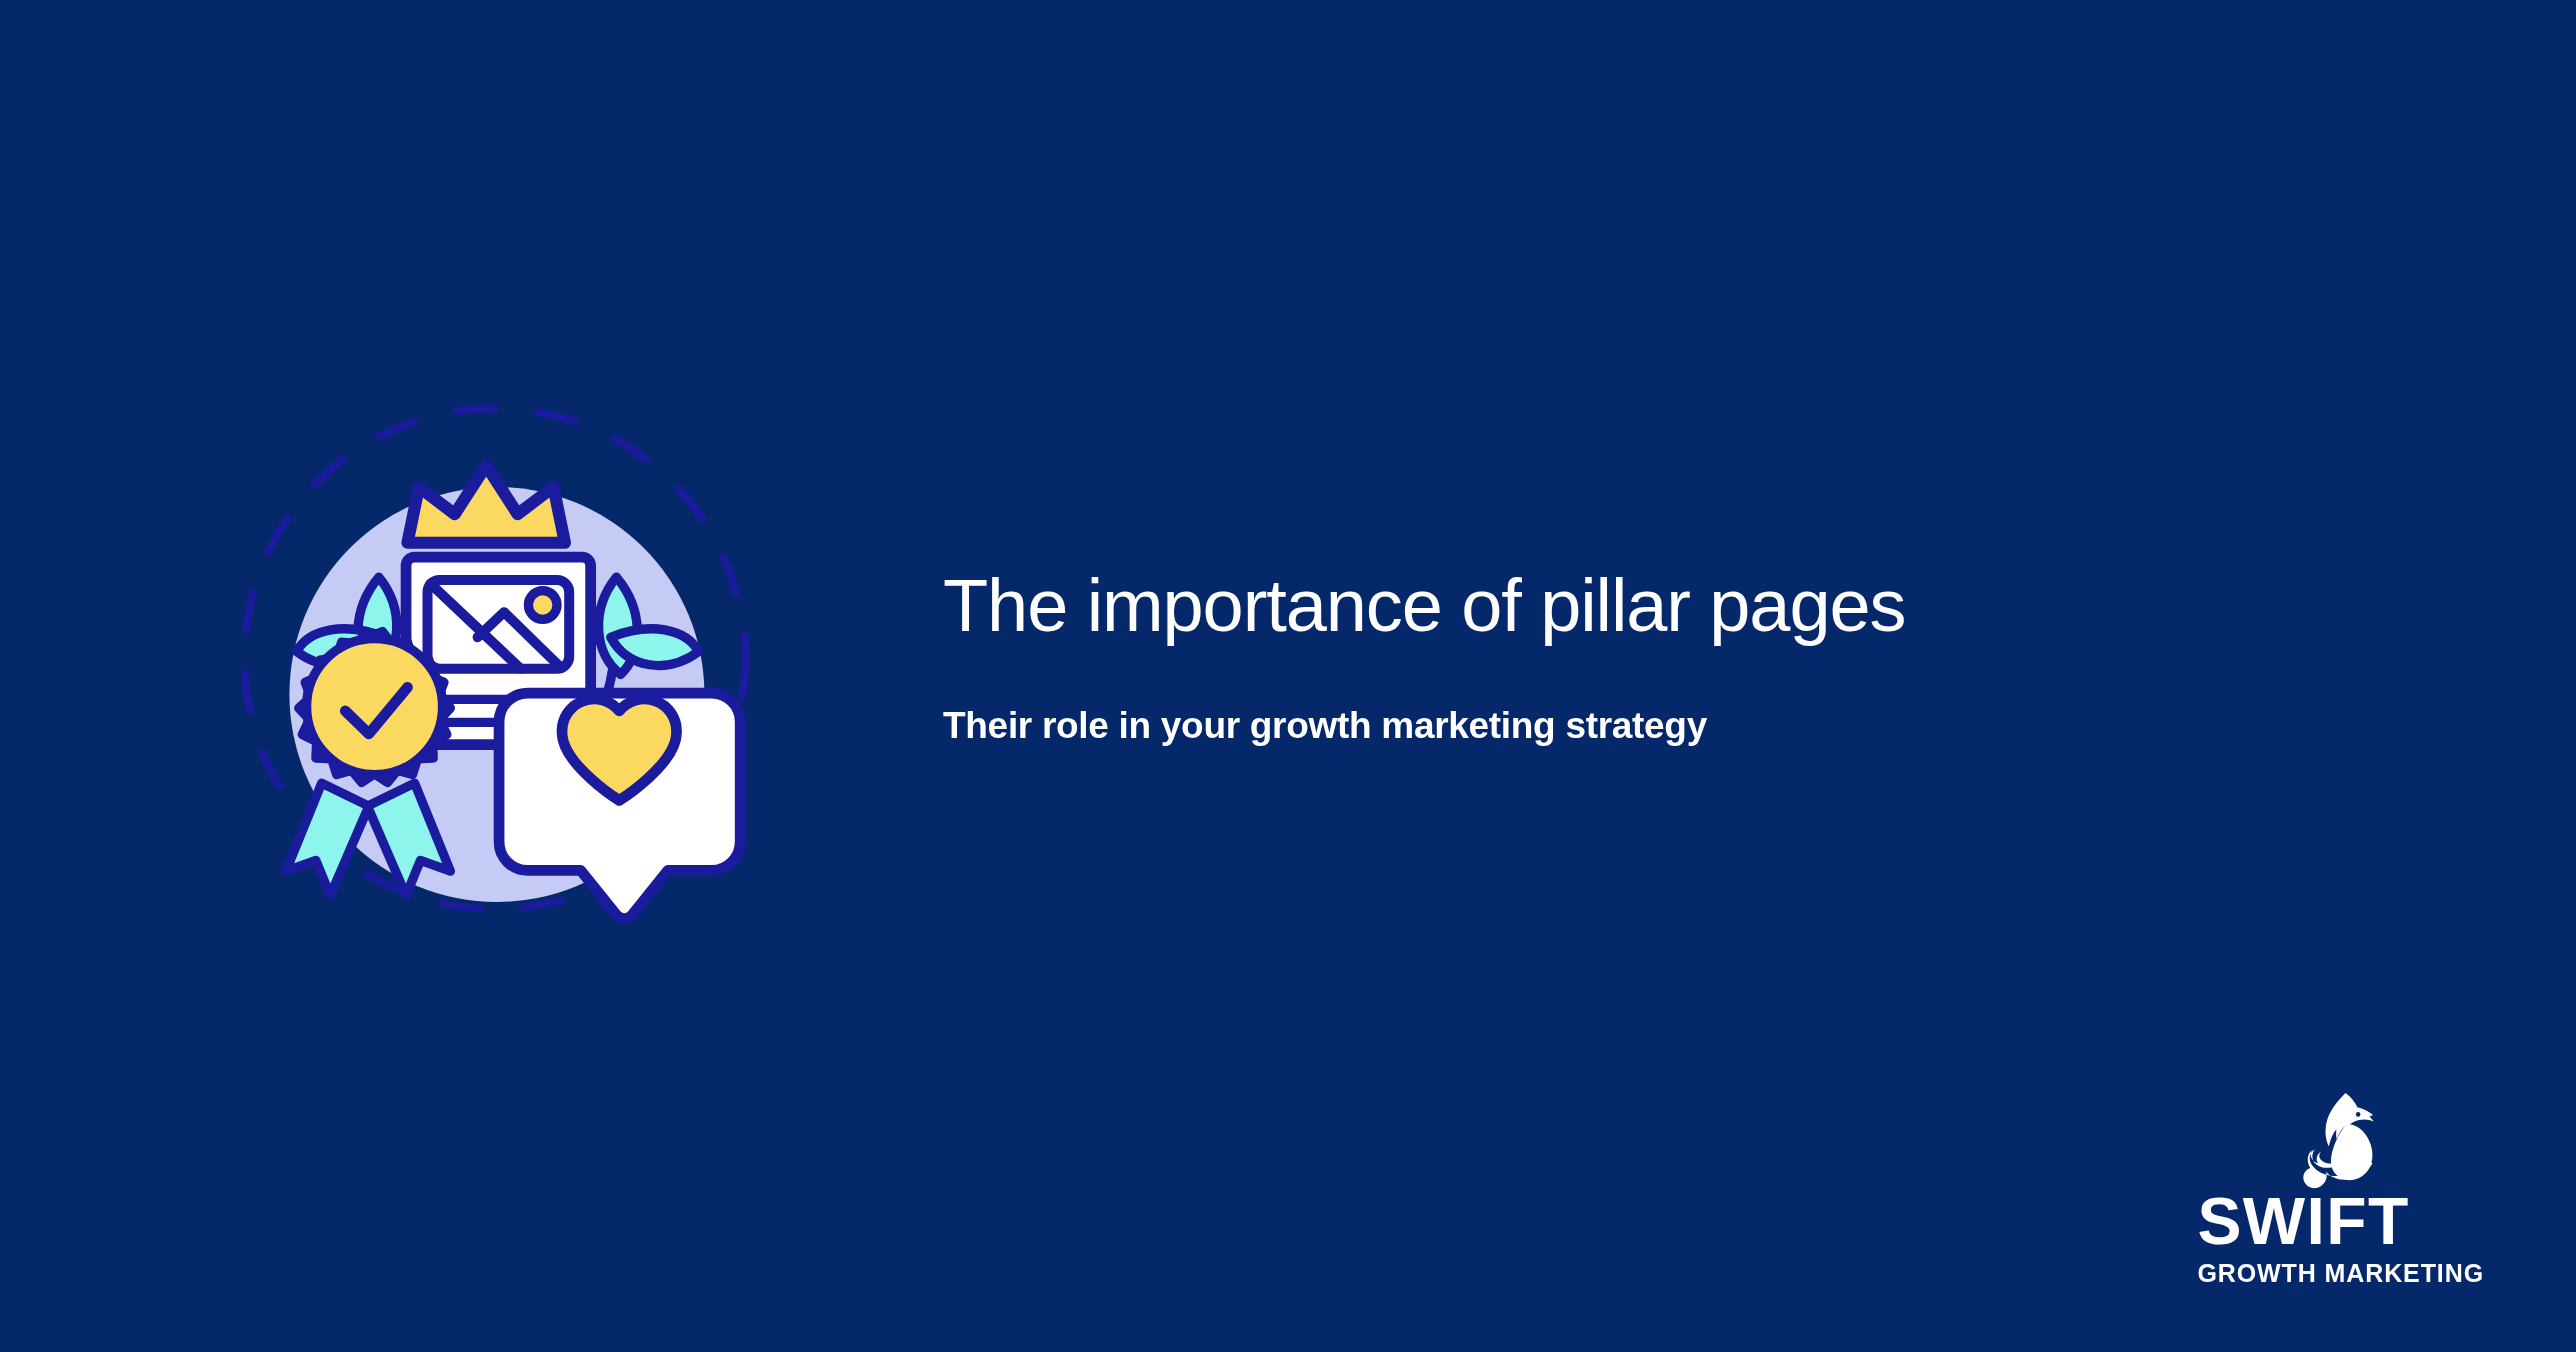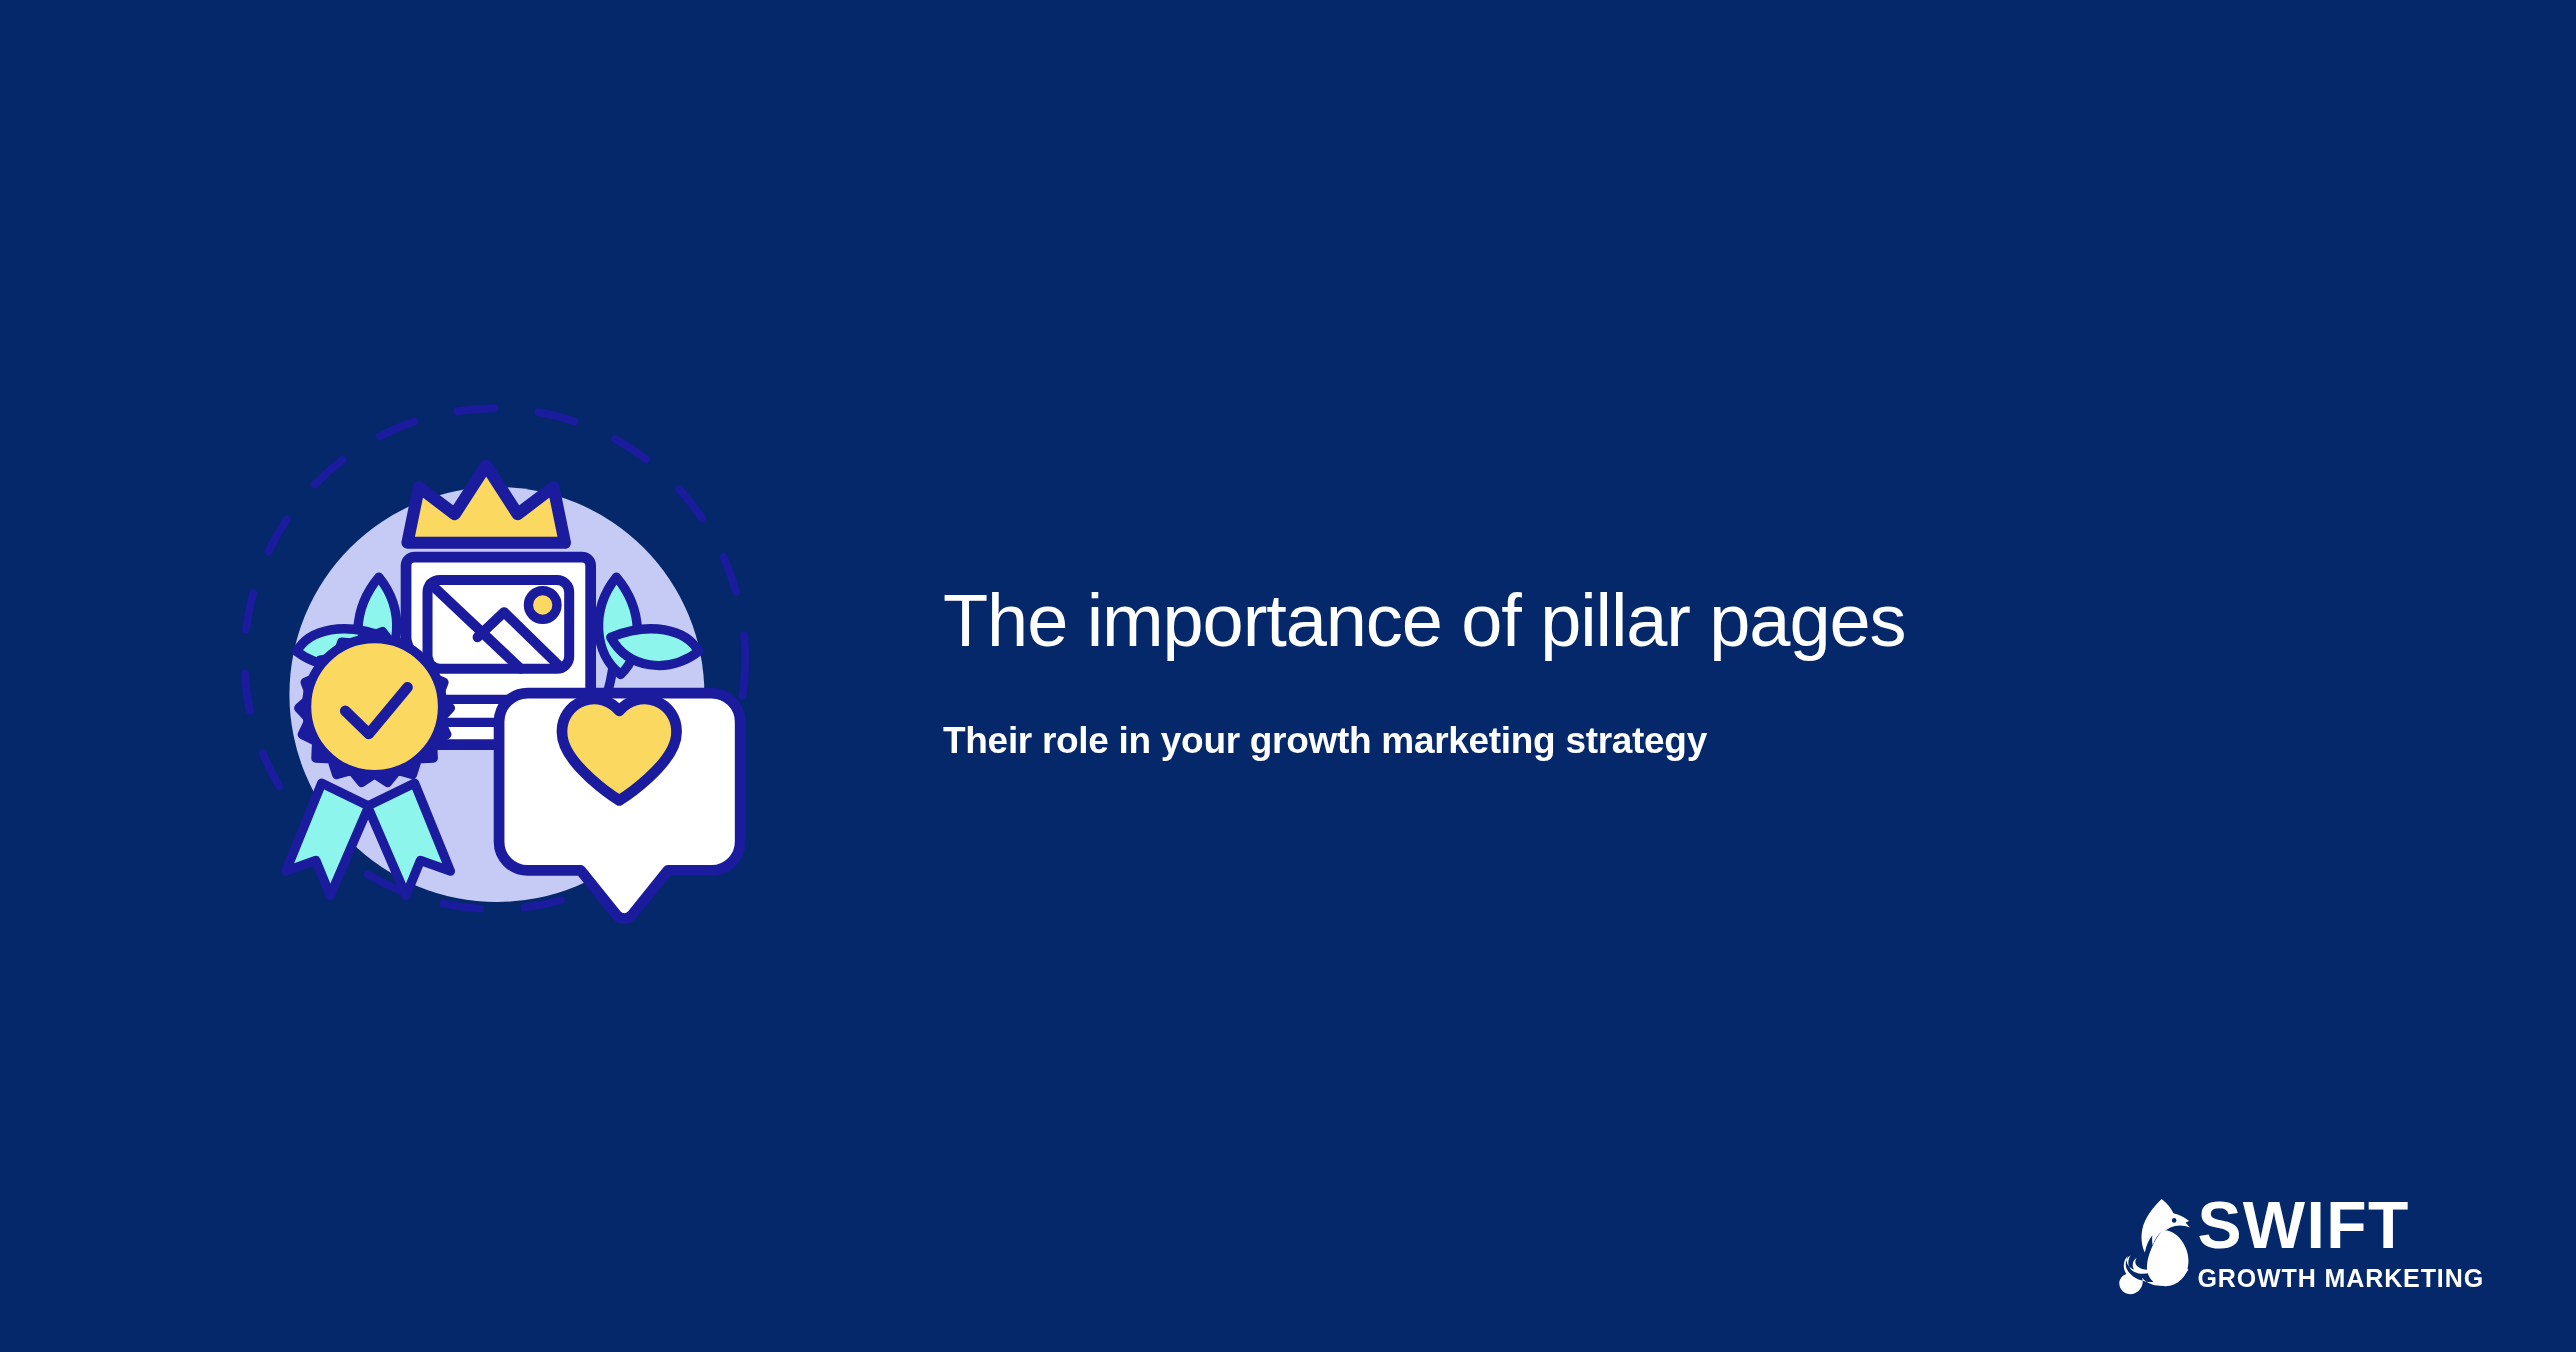--- a/index.html
+++ b/index.html
@@ -30,21 +30,21 @@
     top:351px;
     width:601px;
     height:644px;
   }
   .illustration svg { display:block; width:100%; height:100%; }
 
   
   .text-block {
     position:absolute;
     left:943px;
-    top:580px;
+    top:565px;
     width:1360px;
   }
 
   .headline {
     color:#FFFFFF;
     font-size:74px;
     line-height:1.12;
     font-weight:400;
     letter-spacing:-1.1px;
     white-space:nowrap;
@@ -57,23 +57,24 @@
     font-weight:700;
     letter-spacing:-0.3px;
     margin-top:54px;
     white-space:nowrap;
   }
 
   
   .logo-lockup {
     position:absolute;
     right:92px;
-    bottom:56px;
+    bottom:66px;
     display:flex;
     align-items:center;
+    flex-direction:column;
   }
   .logo-mark {
     width:80px;
     height:107px;
     flex:0 0 auto;
   }
   .logo-mark svg { display:block; width:100%; height:100%; }
 
   .logo-words {
     display:flex;

